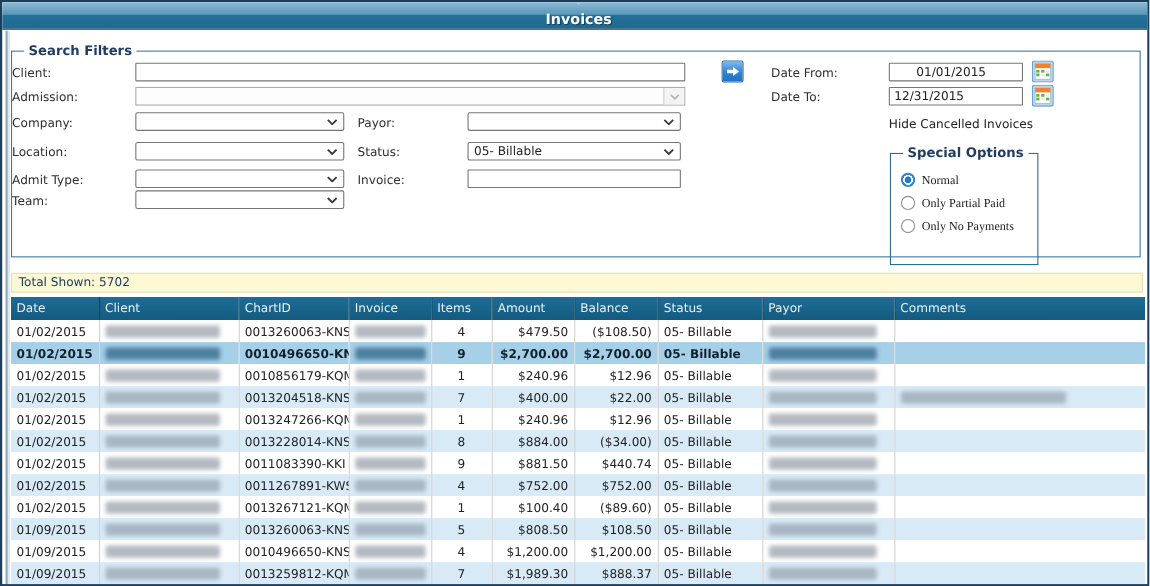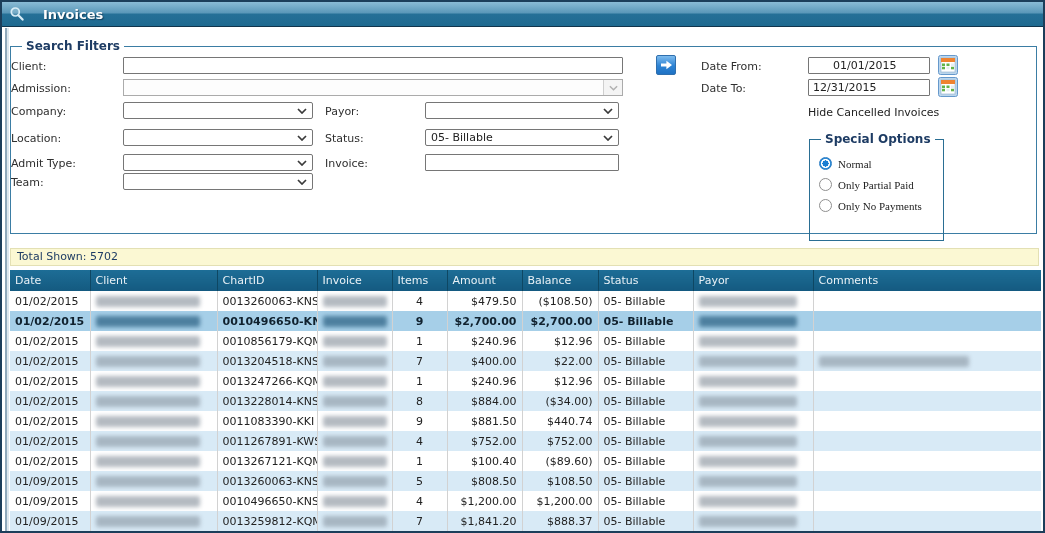--- a/index.html
+++ b/index.html
@@ -1,21 +1,21 @@
 <!DOCTYPE html>
 <html><head>
 <meta charset="utf-8">
 <style>
   html,body{margin:0;padding:0;background:#dfe5ea;}
   .page{position:relative;width:1041px;height:529px;border:2px solid #1c3e5a;background:#fff;
         font-family:"DejaVu Sans",sans-serif;font-size:11px;color:#333;overflow:hidden;}
   
   .titlebar{position:absolute;left:0;top:0;width:100%;height:25px;box-sizing:border-box;
     background:linear-gradient(180deg,#8abbd5 0%,#5997b8 46%,#257097 50%,#1e6a90 100%);
-    border-bottom:1px solid #10344c;display:flex;align-items:center;padding-left:7px;gap:18px;}
+    border-bottom:1px solid #10344c;display:flex;align-items:center;padding-left:7px;gap:6px;flex-direction:column;}
   .titlebar .ttl{font-weight:bold;font-size:13px;color:#fff;text-shadow:1px 1px 1px rgba(10,30,50,.55);}
   
   .left-rail{position:absolute;left:3px;top:26px;bottom:0;width:2px;background:#8fa8ba;box-shadow:2px 0 0 #dde7ee;}
   
   .fs{position:absolute;border:1px solid #3b7da4;box-sizing:border-box;background:transparent;}
   .fs>.legend{position:absolute;top:-8px;left:11px;background:#fff;padding:0 4px;font-weight:bold;
       color:#1e3c64;font-size:12px;line-height:14px;white-space:nowrap;}
   .filters{left:8px;top:44px;width:1027px;height:188px;}
   .so-fs{left:798px;top:92px;width:135px;height:102px;border-color:#2a6e93;}
   
@@ -447,21 +447,21 @@
         <tr class="even">
           <td>01/09/2015</td>
           <td>
             <div class="blur bw-client"></div>
           </td>
           <td>0013259812-KQM</td>
           <td>
             <div class="blur bw-invoice"></div>
           </td>
           <td class="ta-c">7</td>
-          <td class="ta-r">$1,841.20</td>
+          <td class="ta-r">$1,989.30</td>
           <td class="ta-r">$888.37</td>
           <td>05- Billable</td>
           <td>
             <div class="blur bw-payor"></div>
           </td>
           <td></td>
         </tr>
       </tbody>
   </table>
 

